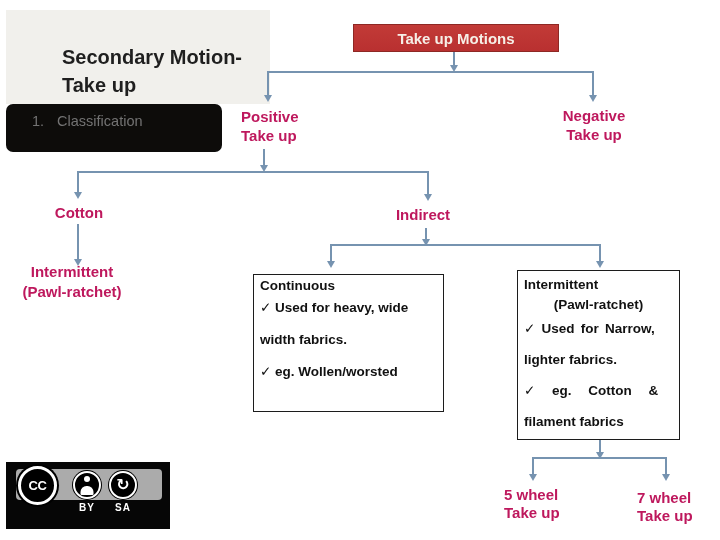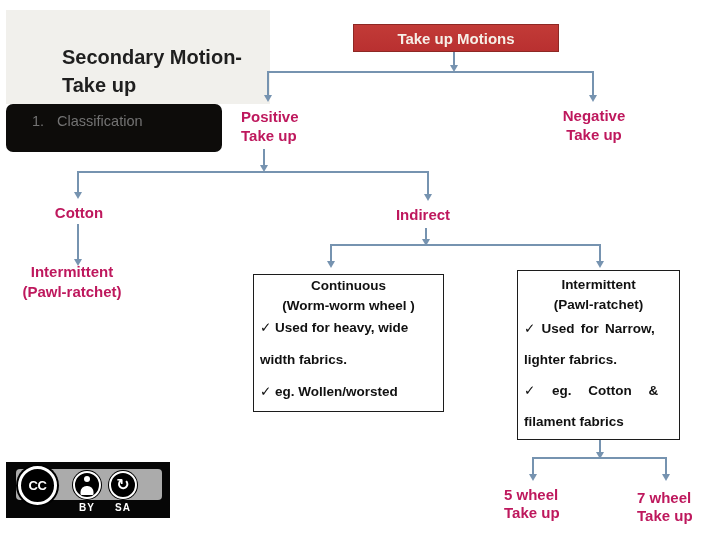--- a/index.html
+++ b/index.html
@@ -35,32 +35,32 @@
   .hline{height:2px;}
   .arr{position:absolute;width:0;height:0;border-left:4px solid transparent;border-right:4px solid transparent;border-top:7px solid var(--connector-blue);}
   
   .node-label{position:absolute;font-weight:bold;font-size:15px;color:#be185d;line-height:19px;}
   .centered{text-align:center;}
   
   .info-box{
     position:absolute;background:#fff;border:1.4px solid #1c1c1c;box-sizing:border-box;
     font-size:13.5px;font-weight:bold;color:#111;padding:2px 6px;line-height:16px;
   }
-  .box-title{text-align:center;margin-top:1px;}
+  .box-title{text-align:left;margin-top:1px;}
   .box-sub{text-align:center;margin-top:4px;}
   .box-line{margin-top:6px;}
   .box-line.gap{margin-top:16px;}
   .ws-narrow{word-spacing:2.5px;}
   .ws-wide{word-spacing:13px;}
   .rbox .box-title{margin-top:4px;}
   .rbox .box-sub{margin-top:4px;}
   .rbox .box-line{margin-top:8px;}
   .rbox .box-line.gap{margin-top:15px;}
   
-  .cc-plate{position:absolute;left:6px;top:462px;width:164px;height:56px;background:#060606;}
+  .cc-plate{position:absolute;left:6px;top:462px;width:164px;height:67px;background:#060606;}
   .cc-bar{position:absolute;left:10px;top:7px;width:146px;height:31px;background:#ABABAB;border-radius:4px;}
   .cc-circle{
     position:absolute;left:12px;top:4px;width:33px;height:33px;border-radius:50%;
     background:#000;border:3px solid #fff;box-shadow:0 0 0 2px #000;
     display:flex;align-items:center;justify-content:center;color:#fff;font-weight:bold;font-size:13px;letter-spacing:-0.5px;
   }
   .sm-circle{
     position:absolute;top:9px;width:24px;height:24px;border-radius:50%;
     background:#000;border:2px solid #fff;box-shadow:0 0 0 1px #000;box-sizing:content-box;
   }
@@ -129,21 +129,20 @@
   <div class="vline" style="left:425px;top:228px;height:12px;"></div>
   <div class="arr" style="left:422px;top:239px;"></div>
   <div class="hline" style="left:330px;top:244px;width:271px;"></div>
   <div class="vline" style="left:330px;top:244px;height:18px;"></div>
   <div class="arr" style="left:327px;top:261px;"></div>
   <div class="vline" style="left:599px;top:244px;height:18px;"></div>
   <div class="arr" style="left:596px;top:261px;"></div>
 
   <div class="info-box" style="left:253px;top:274px;width:191px;height:138px;">
     <div class="box-title">Continuous</div>
-    <div class="box-sub">(Worm-worm wheel )</div>
     <div class="box-line">✓ Used for heavy, wide</div>
     <div class="box-line gap">width fabrics.</div>
     <div class="box-line gap">✓ eg. Wollen/worsted</div>
   </div>
 
   <div class="info-box rbox" style="left:517px;top:270px;width:163px;height:170px;">
     <div class="box-title">Intermittent</div>
     <div class="box-sub">(Pawl-ratchet)</div>
     <div class="box-line ws-narrow">✓ Used for Narrow,</div>
     <div class="box-line gap">lighter fabrics.</div>

